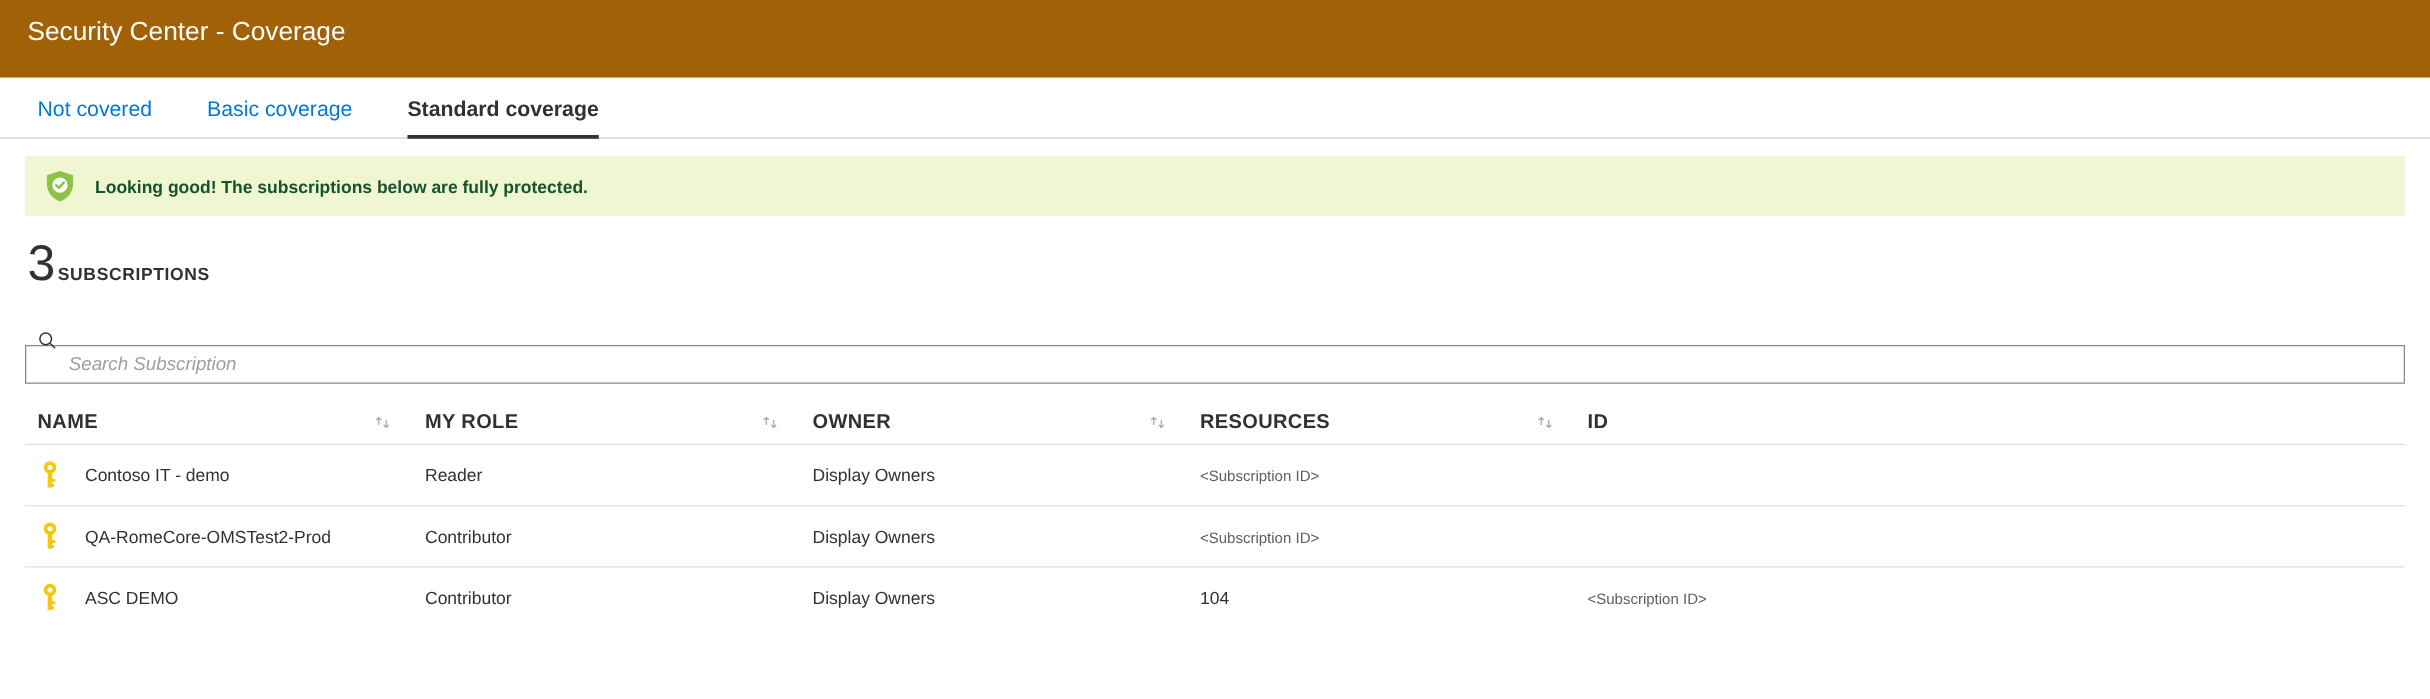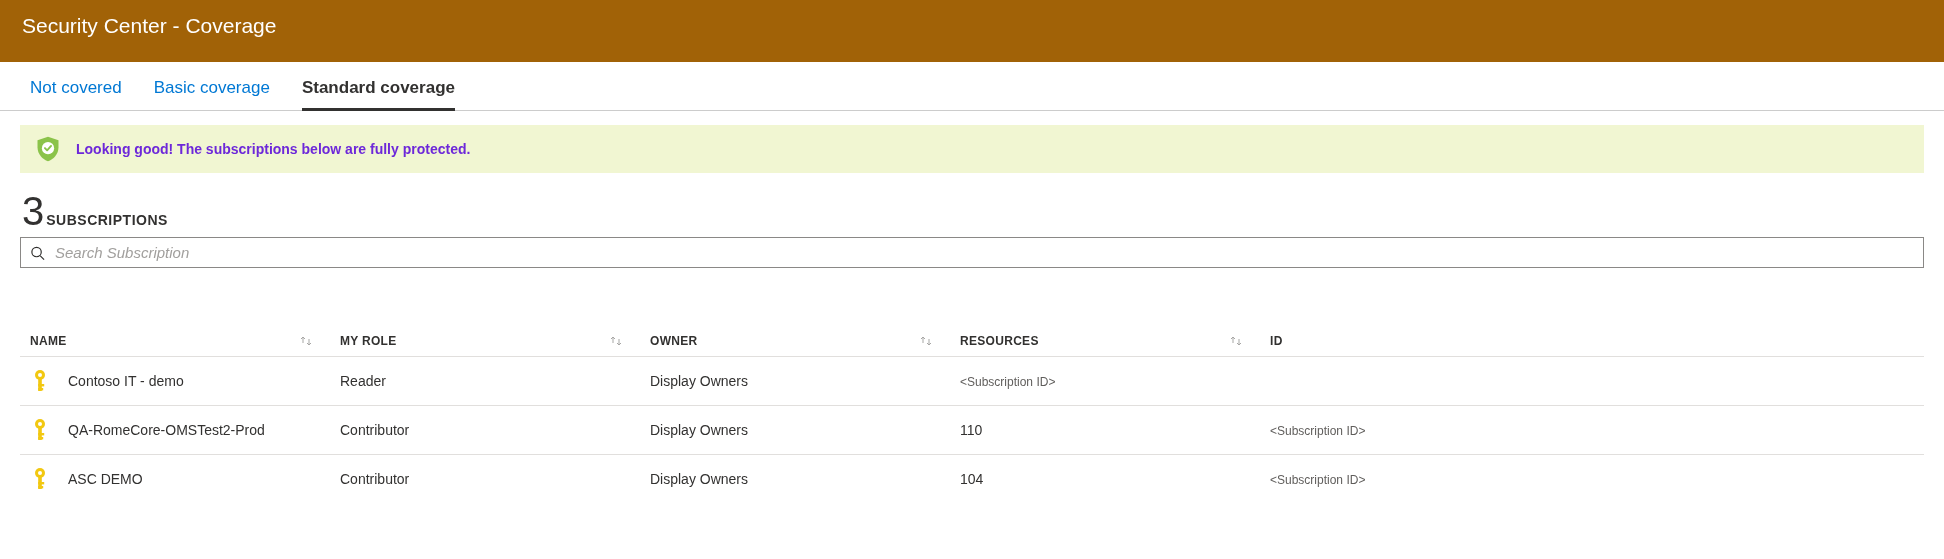--- a/index.html
+++ b/index.html
@@ -16,21 +16,21 @@
   }
   .header {
     background: #a16207;
     color: #fff;
     padding: 14px 22px 24px 22px;
     font-size: 21px;
     font-weight: 400;
   }
   .tabs {
     display: flex;
-    gap: 32px;
+    gap: 44px;
     padding: 10px 30px 0 30px;
     border-bottom: 1px solid #ccc;
   }
   .tab {
     padding: 6px 0 10px 0;
     font-size: 17px;
     color: #0078d4;
     cursor: pointer;
     border-bottom: 3px solid transparent;
     margin-bottom: -1px;
@@ -44,21 +44,21 @@
     padding: 14px 20px 0 20px;
   }
   .banner {
     background: #f1f6d2;
     display: flex;
     align-items: center;
     gap: 14px;
     padding: 10px 14px;
     font-size: 14px;
     font-weight: 600;
-    color: #6d28d9;
+    color: #14532d;
   }
   .shield-icon {
     width: 28px;
     height: 28px;
     flex: 0 0 auto;
   }
   .count-row {
     display: flex;
     align-items: baseline;
     margin-top: 18px;
@@ -82,20 +82,21 @@
   }
   .search-input {
     width: 100%;
     padding: 6px 8px 6px 34px;
     font-size: 15px;
     font-style: italic;
     color: #605e5c;
     border: 1px solid #8a8886;
     outline: none;
     font-family: inherit;
+    margin-top: 39px;
   }
   .search-input::placeholder {
     color: #a19f9d;
     font-style: italic;
   }
   .search-icon {
     position: absolute;
     left: 10px;
     top: 50%;
     transform: translateY(-50%);
@@ -112,29 +113,28 @@
     align-items: center;
     border-bottom: 1px solid #e1dfdd;
   }
   .thead {
     padding: 8px 0;
   }
   .trow {
     padding: 12px 0;
   }
   .th {
-    font-size: 12px;
+    font-size: 16px;
     font-weight: 700;
     letter-spacing: 0.3px;
     color: #323130;
     display: flex;
     align-items: center;
     justify-content: space-between;
     padding-right: 28px;
-    margin-top: 44px;
   }
   .sort-icon {
     width: 12px;
     height: 12px;
     opacity: 0.55;
     flex: 0 0 auto;
   }
   .col-name   { flex: 0 0 320px; padding-left: 10px; }
   .col-role   { flex: 0 0 310px; }
   .col-owner  { flex: 0 0 310px; }
@@ -255,21 +255,20 @@
           <circle cx="10" cy="6" r="5" fill="#f2c811"></circle>
           <circle cx="10" cy="6" r="2" fill="#fff"></circle>
           <rect x="8.2" y="10" width="3.6" height="12" fill="#f2c811"></rect>
           <rect x="8.2" y="15" width="6" height="2.4" fill="#f2c811"></rect>
           <rect x="8.2" y="19" width="5" height="2.4" fill="#f2c811"></rect>
         </svg>
         <span>QA-RomeCore-OMSTest2-Prod</span>
       </div>
       <div class="td col-role">Contributor</div>
       <div class="td col-owner"><span class="owner-link">Display Owners</span></div>
-      <div class="td col-res">110</div>
       <div class="td col-id"><span class="id-placeholder">&lt;Subscription ID&gt;</span></div>
     </div>
 
     <div class="trow" style="border-bottom:none;">
       <div class="td col-name">
         <svg class="key-icon" viewBox="0 0 20 24">
           <circle cx="10" cy="6" r="5" fill="#f2c811"></circle>
           <circle cx="10" cy="6" r="2" fill="#fff"></circle>
           <rect x="8.2" y="10" width="3.6" height="12" fill="#f2c811"></rect>
           <rect x="8.2" y="15" width="6" height="2.4" fill="#f2c811"></rect>

